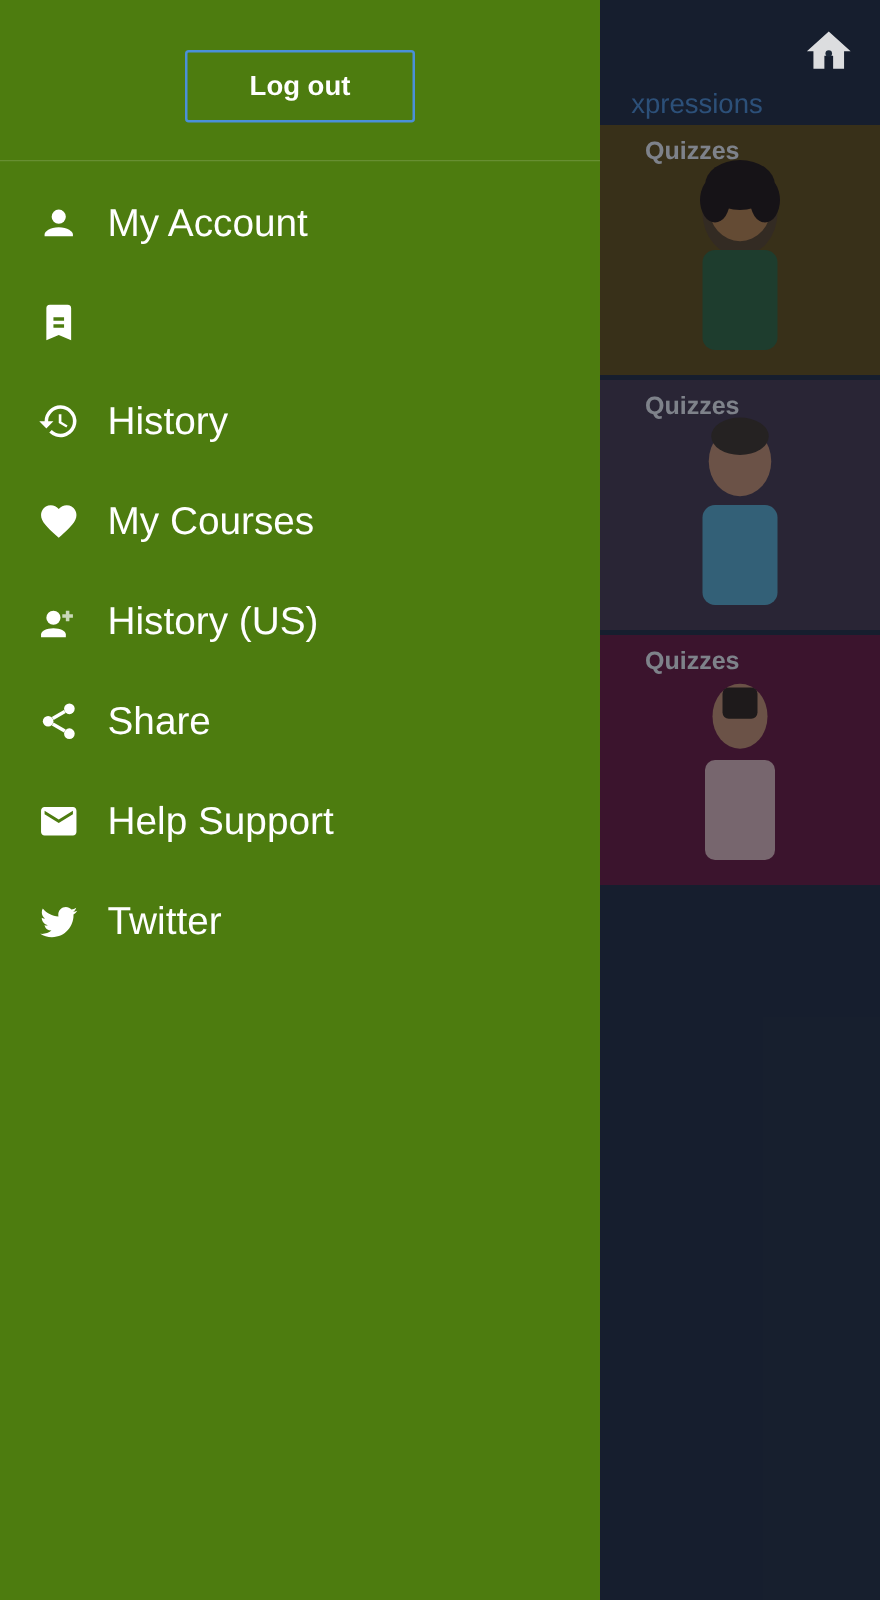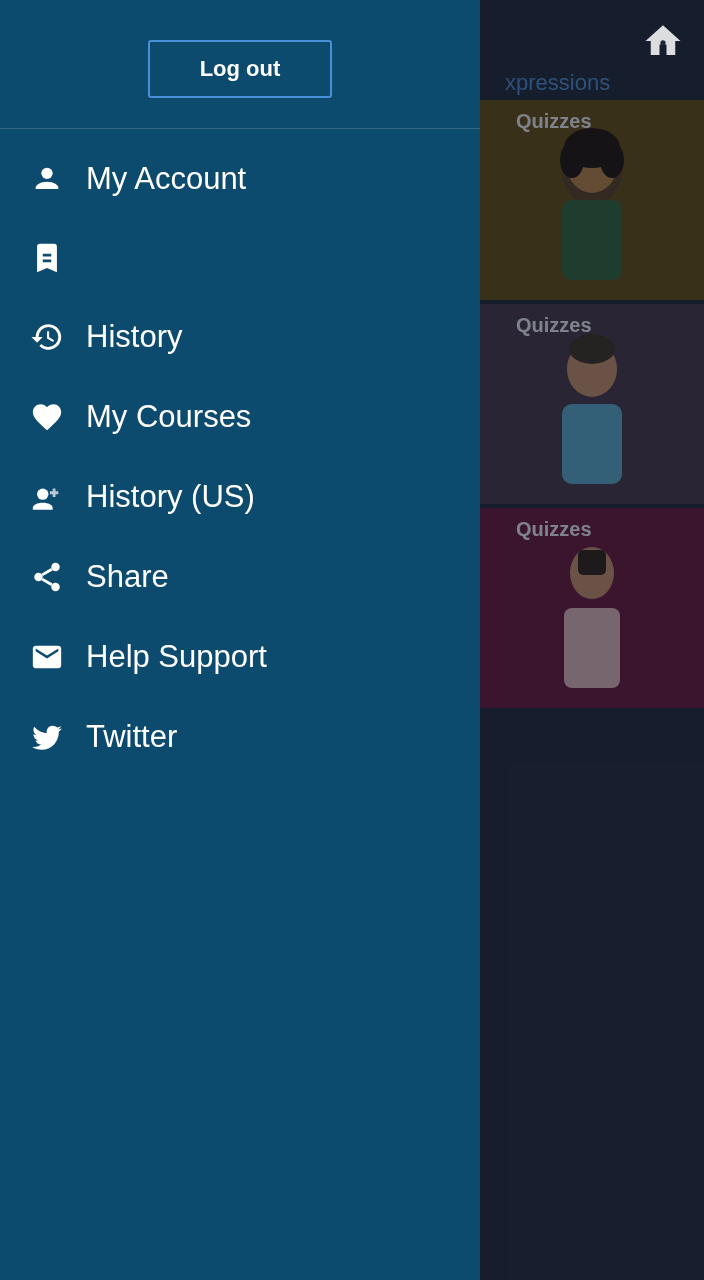--- a/index.html
+++ b/index.html
@@ -12,21 +12,21 @@
       font-family: 'Helvetica Neue', Arial, sans-serif;
       background: #1a2233;
       display: flex;
       position: relative;
     }
 
     
     .sidebar {
       width: 480px;
       height: 100%;
-      background: #0c4a6e;
+      background: #4d7c0f;
       display: flex;
       flex-direction: column;
       z-index: 10;
       position: relative;
     }
 
     .sidebar-header {
       display: flex;
       align-items: center;
       justify-content: center;

